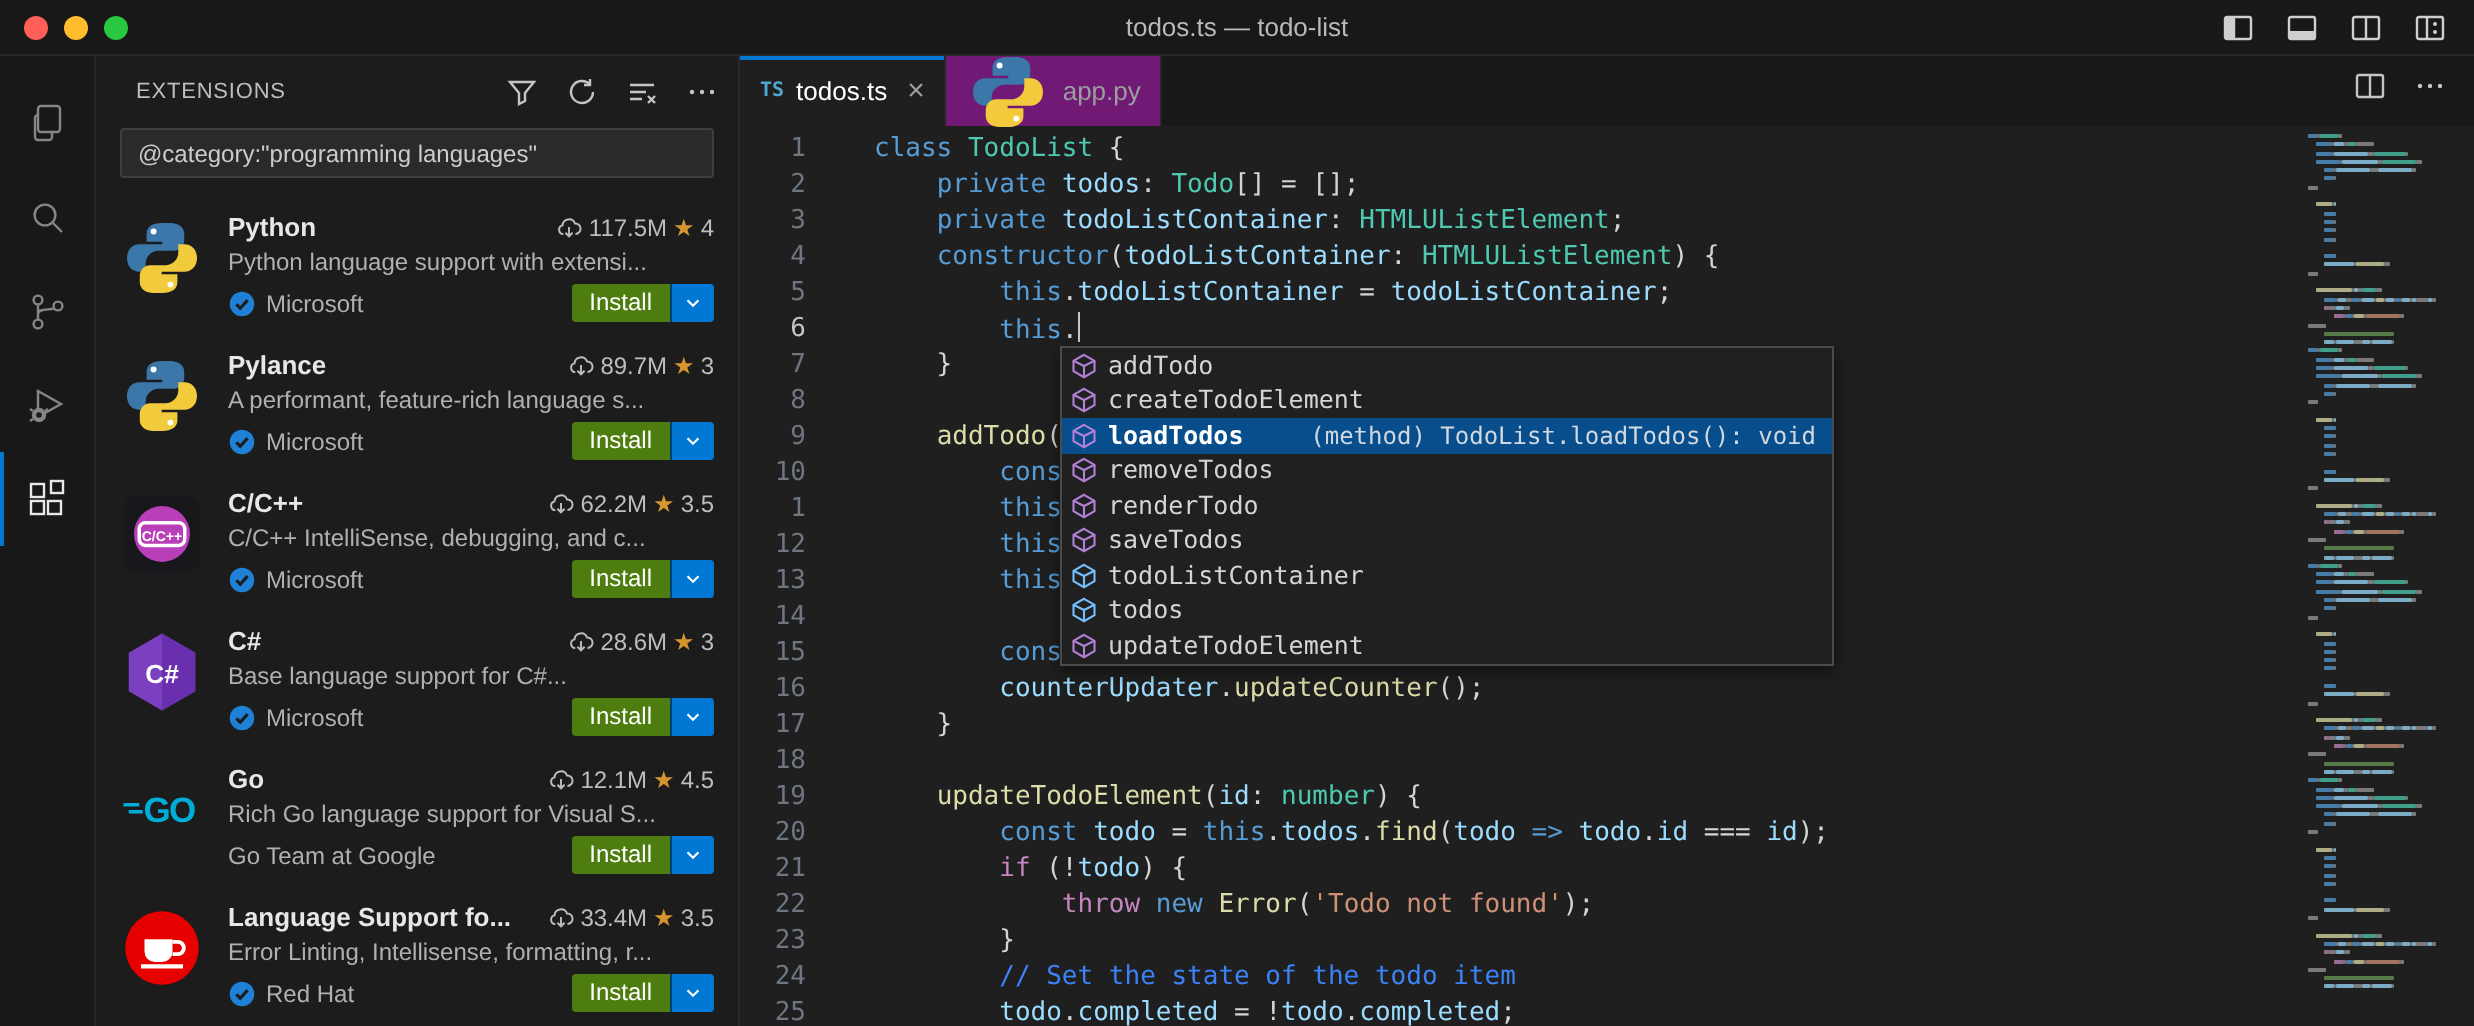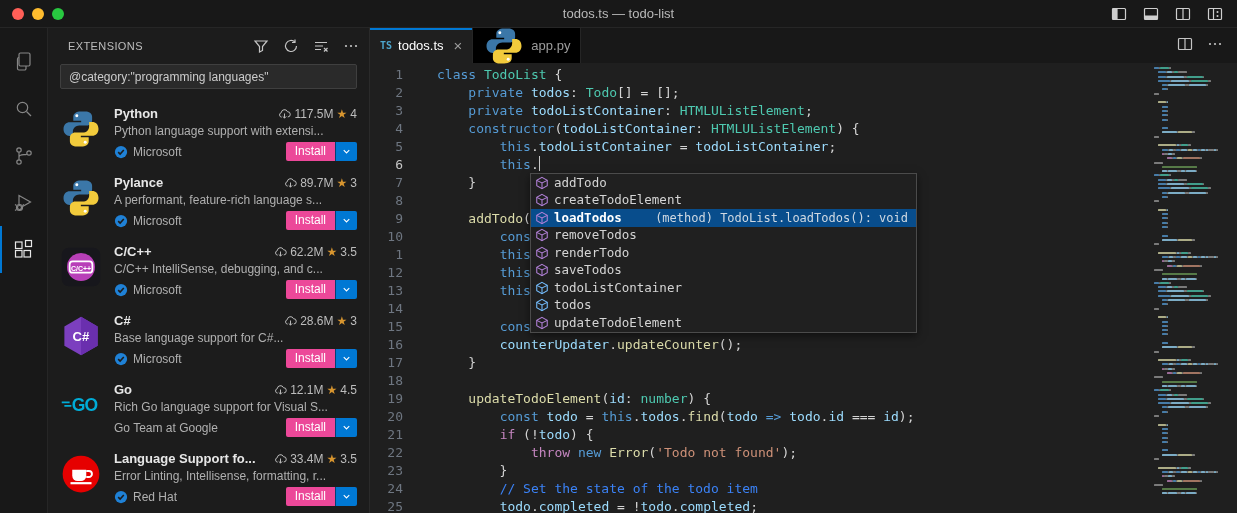--- a/index.html
+++ b/index.html
@@ -44,30 +44,30 @@
   .ext-line1 { display:flex; align-items:center; }
   .ext-name { font-size:13px; font-weight:bold; color:#e7e7e7; white-space:nowrap;
     overflow:hidden; text-overflow:ellipsis; }
   .ext-stats { margin-left:auto; display:flex; align-items:center; gap:3px; font-size:12px;
     color:#bdbdbd; white-space:nowrap; padding-left:6px; }
   .ext-desc { font-size:12px; color:#b0b0b0; margin-top:3px; white-space:nowrap;
     overflow:hidden; text-overflow:ellipsis; }
   .ext-line3 { display:flex; align-items:center; margin-top:4px; }
   .ext-pub { font-size:12px; color:#b0b0b0; display:flex; align-items:center; gap:5px; }
   .install-split { margin-left:auto; display:flex; border-radius:2px; overflow:hidden; }
-  .install-main { background:#ec4899; color:#ffffff; font-size:12px; padding:2px 9px 3px; cursor:pointer; }
+  .install-main { background:#4d7c0f; color:#ffffff; font-size:12px; padding:2px 9px 3px; cursor:pointer; }
   .install-arrow { background:#0078d4; border-left:1px solid rgba(0,0,0,.45); width:22px;
     display:flex; align-items:center; justify-content:center; color:#fff; cursor:pointer; }
   .star { color:#d7952f; font-size:12px; }
 
   
   .editor { flex:1; display:flex; flex-direction:column; min-width:0; background:#1f1f1f; }
   .tabbar { height:35px; background:#181818; display:flex; align-items:stretch; }
   .tab { display:flex; align-items:center; gap:6px; padding:0 10px; font-size:13px;
-    color:#9d9d9d; background:#000000; border-right:1px solid #252525; cursor:pointer; position:relative; }
+    color:#9d9d9d; background:#701a75; border-right:1px solid #252525; cursor:pointer; position:relative; }
   .tab.active { background:#1f1f1f; color:#ffffff; }
   .tab.active::before { content:""; position:absolute; top:0; left:0; right:0; height:1.5px; background:#0078d4; }
   .tab-close { color:#9d9d9d; font-size:15px; margin-left:4px; line-height:1; }
   .ts-badge { color:#4da6cd; font-size:10px; font-weight:bold; font-family:"DejaVu Sans Mono", monospace; }
   .tabbar-right { margin-left:auto; display:flex; align-items:center; gap:14px; padding-right:14px; color:#c5c5c5; }
 
   .editor-body { flex:1; position:relative; display:flex; overflow:hidden;
     font-family:"DejaVu Sans Mono", monospace; font-size:13px; line-height:18px; }
   .gutter { width:48px; flex:none; text-align:right; padding:3px 0 0 0; color:#6e7681; user-select:none; }
   .gutter div { padding-right:15px; height:18px; }

